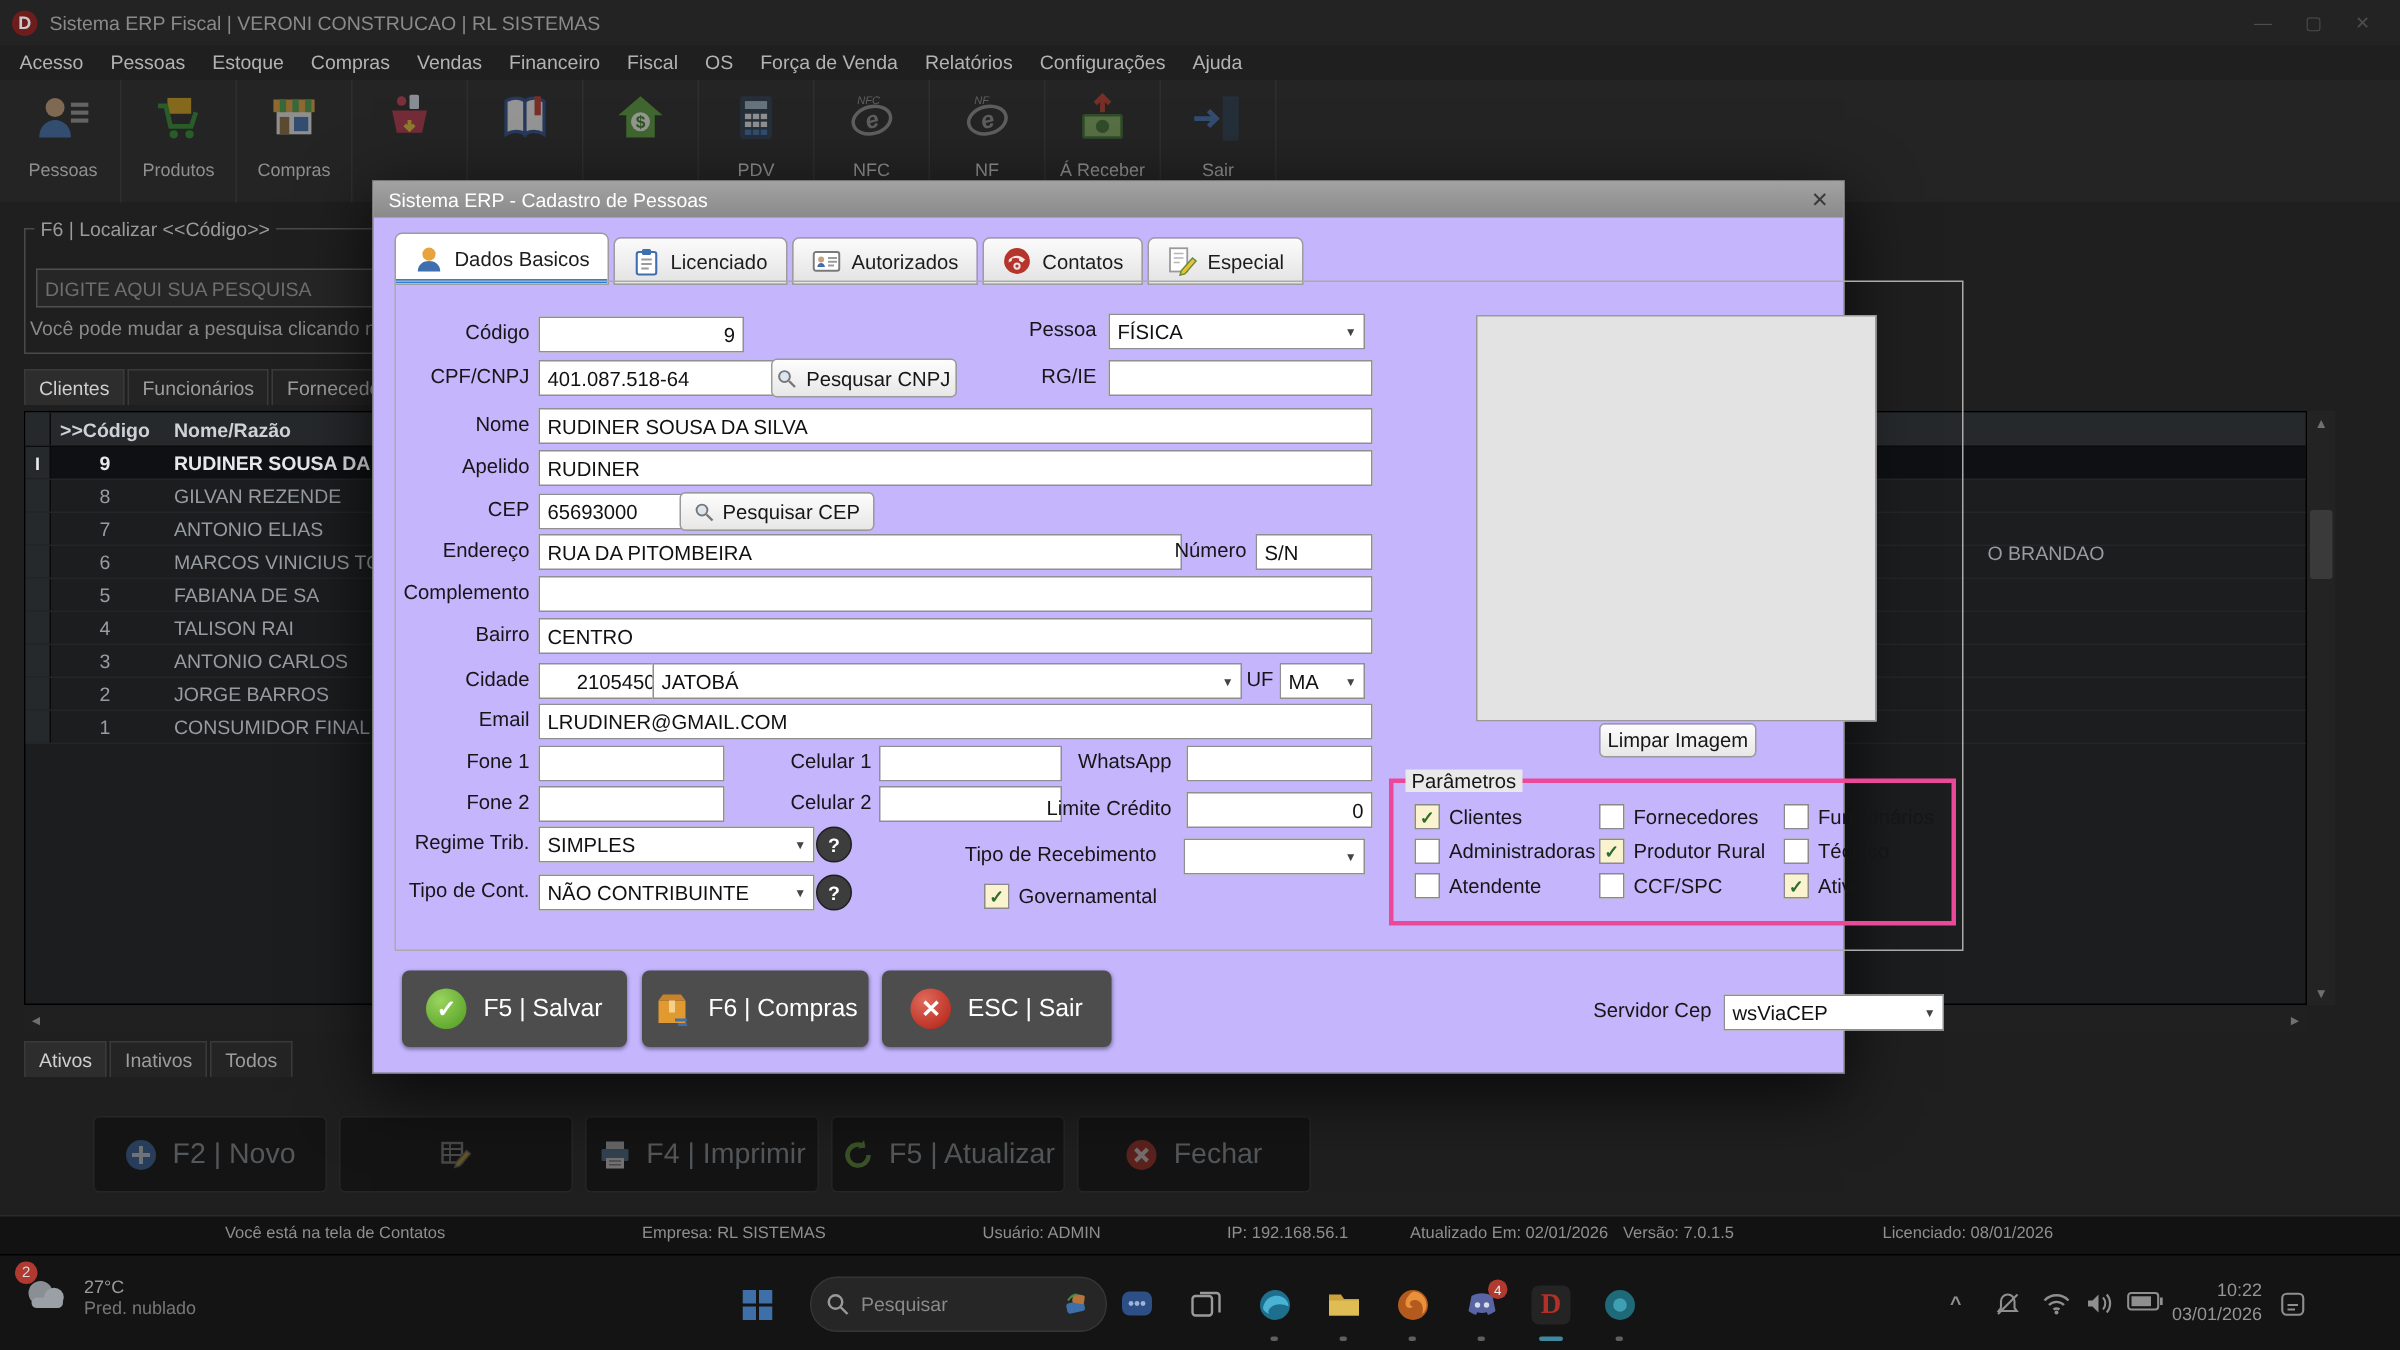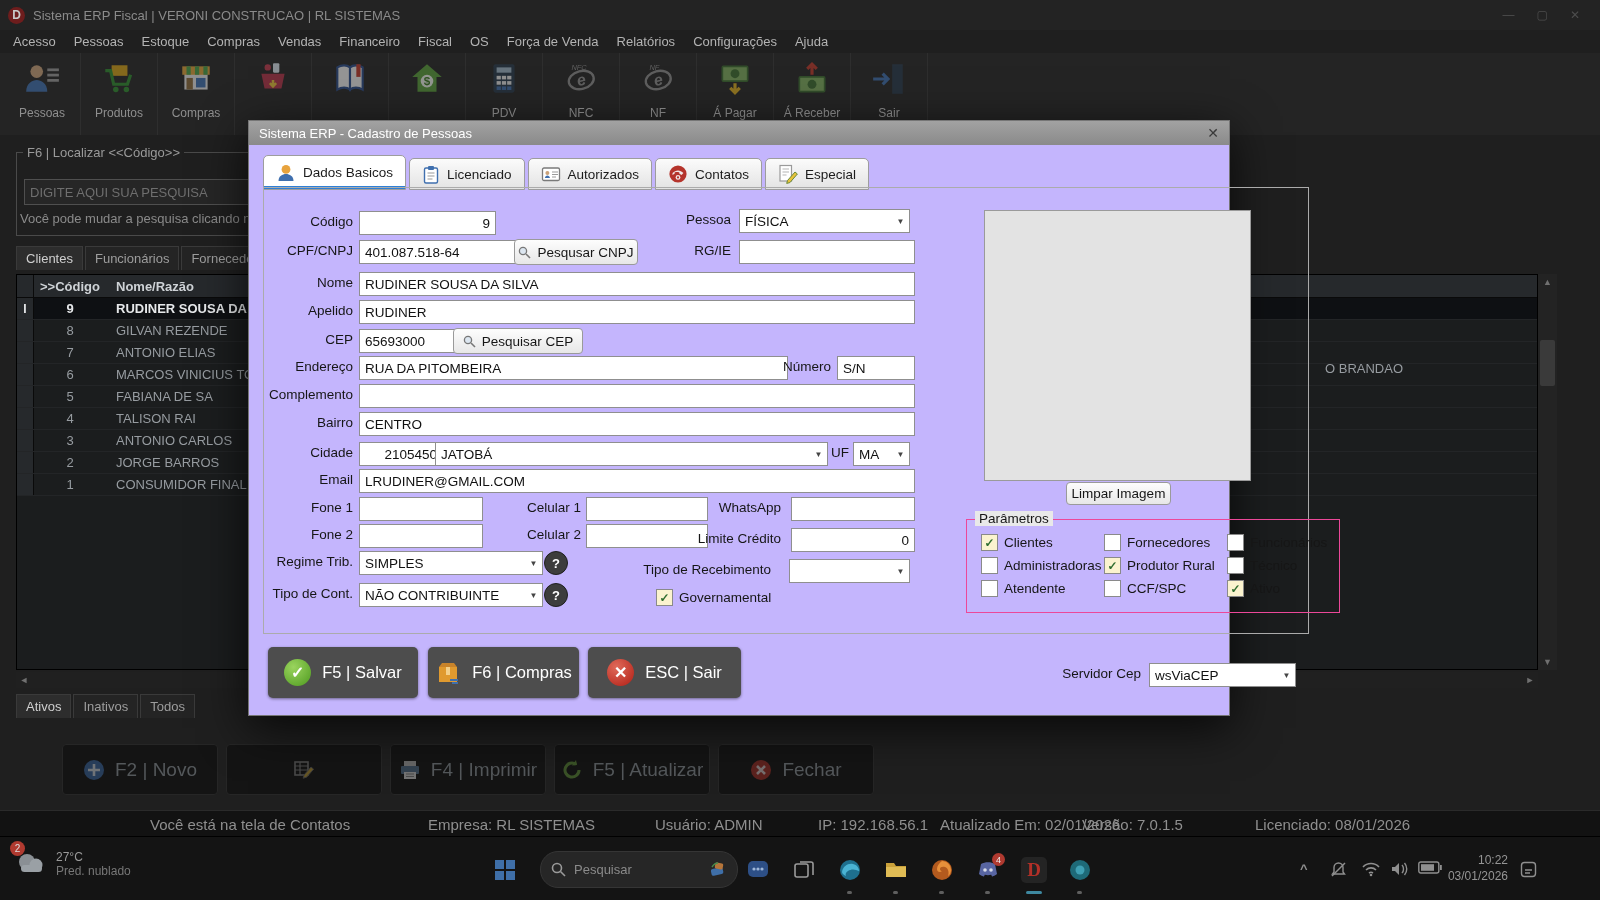--- a/index.html
+++ b/index.html
@@ -44,21 +44,21 @@
   .vsb{position:absolute;left:0;width:19px;height:16px;color:#707070;font-size:9px;text-align:center;line-height:16px;}
   .vth{position:absolute;left:2px;top:66px;width:15px;height:46px;background:#3a3a3a;border-radius:2px;}
   .hs{left:16px;top:537px;width:1522px;height:16px;background:#202020;color:#707070;}
   .hsb{position:absolute;top:0;width:16px;height:16px;font-size:9px;text-align:center;line-height:16px;}
   .ftabs{left:16px;top:559px;display:flex;gap:2px;}
   .bbtn{top:609px;height:51px;background:#141414;border:1px solid #262626;border-radius:4px;
         display:flex;align-items:center;justify-content:center;gap:10px;color:#54585b;font-size:19px;}
   .bico{width:22px;height:22px;opacity:.45;}
 
   .sbar{left:0;top:810px;width:1600px;height:26px;background:#121212;border-top:1px solid #2a2a2a;}
-  .sitem{position:absolute;top:5px;color:#8f8f8f;font-size:15px;white-space:nowrap;}
+  .sitem{position:absolute;top:5px;color:#8f8f8f;font-size:11px;white-space:nowrap;}
 
   
   .task{left:0;top:836px;width:1600px;height:64px;background:#141414;border-top:1px solid #000;}
   .wx{position:absolute;left:14px;top:10px;display:flex;gap:8px;align-items:center;}
   .wxbadge{position:absolute;left:-4px;top:-6px;width:15px;height:15px;border-radius:50%;background:#b03a30;color:#ddd;
            font-size:10px;display:flex;align-items:center;justify-content:center;}
   .wxt1{color:#9a9a9a;font-size:12px;}
   .wxt2{color:#777;font-size:12px;}
   .pill{position:absolute;left:540px;top:14px;width:176px;height:35px;border-radius:18px;background:#262626;border:1px solid #353535;
         display:flex;align-items:center;gap:8px;padding:0 10px;}
@@ -87,21 +87,21 @@
        font-family:"Liberation Sans",sans-serif;padding:0 5px;}
   .inp.r{text-align:right;}
   .dd{position:absolute;height:22px;background:#fff;border:1px solid #8f8f8f;display:flex;align-items:center;
       font-size:13.5px;color:#111;padding-left:5px;}
   .arr{margin-left:auto;width:17px;text-align:center;color:#444;font-size:8px;}
   .mini{position:absolute;height:24px;background:linear-gradient(#fdfdfd,#e7e7e7);border:1px solid #9a9a9a;border-radius:4px;
         display:flex;align-items:center;justify-content:center;gap:6px;font-size:13.5px;color:#161616;}
   .help{position:absolute;width:22px;height:22px;border-radius:50%;background:#3d3d3d;border:1px solid #1f1f1f;color:#fff;
         font-size:13px;font-weight:bold;display:flex;align-items:center;justify-content:center;}
   .imgbox{position:absolute;left:735px;top:89px;width:265px;height:269px;background:#e3e3e3;border:1px solid #9a9a9a;}
-  .pfs{position:absolute;left:677px;top:398px;width:372px;height:92px;border:1px solid #ec4899;margin-left:40px;}
+  .pfs{position:absolute;left:677px;top:398px;width:372px;height:92px;border:3px solid #ec4899;}
   .pleg{position:absolute;top:-9px;left:8px;background:#e9e9e9;padding:0 4px;font-size:13.5px;color:#161616;}
   .cb{position:absolute;display:flex;align-items:center;gap:6px;font-size:13.5px;color:#161616;white-space:nowrap;}
   .box{width:15px;height:15px;background:#fff;border:1px solid #8a8a8a;display:flex;align-items:center;justify-content:center;}
   .box .tick{visibility:hidden;font-size:12px;font-weight:bold;color:#2f6d2f;line-height:1;}
   .box.on{background:#fbf3cf;}
   .box.on .tick{visibility:visible;}
   .act{position:absolute;top:526px;height:51px;background:#4d4d4d;border-radius:5px;color:#fff;font-size:16.5px;
        display:flex;align-items:center;justify-content:center;gap:11px;box-shadow:0 1px 3px rgba(0,0,0,.45);}
   .cir{width:27px;height:27px;border-radius:50%;display:flex;align-items:center;justify-content:center;
        color:#fff;font-weight:bold;font-size:16px;}
@@ -223,28 +223,20 @@
     </div>
     <div class="tbtn">
       <svg class="tico" viewBox="0 0 36 36">
           <g transform="rotate(-14 18 18)">
             <ellipse cx="18" cy="19" rx="12" ry="8.5" fill="none" stroke="#8f8f8f" stroke-width="2.2"></ellipse>
             <text x="18" y="24" font-size="15" font-style="italic" font-weight="bold" fill="#8f8f8f" text-anchor="middle">e</text>
           </g>
           <text x="10" y="9" font-size="7" font-style="italic" fill="#8f8f8f">NF</text>
         </svg>
       <span class="tlbl">NF</span>
-    </div>
-    <div class="tbtn">
-      <svg class="tico" viewBox="0 0 36 36">
-          <rect x="6" y="6" width="24" height="14" rx="1" fill="#7fae5f" stroke="#3c6e2f" stroke-width="1.6"></rect>
-          <circle cx="18" cy="13" r="4.2" fill="#3c6e2f"></circle>
-          <path d="M18 22v9m-4.5-4.5L18 31l4.5-4.5" stroke="#e0b020" stroke-width="3" fill="none"></path>
-        </svg>
-      <span class="tlbl">Á Pagar</span>
     </div>
     <div class="tbtn">
       <svg class="tico" viewBox="0 0 36 36">
           <path d="M18 14V4m-4.5 4.5L18 4l4.5 4.5" stroke="#c0392b" stroke-width="3" fill="none"></path>
           <rect x="6" y="16" width="24" height="14" rx="1" fill="#7fae5f" stroke="#3c6e2f" stroke-width="1.6"></rect>
           <circle cx="18" cy="23" r="4.2" fill="#3c6e2f"></circle>
         </svg>
       <span class="tlbl">Á Receber</span>
     </div>
     <div class="tbtn">

